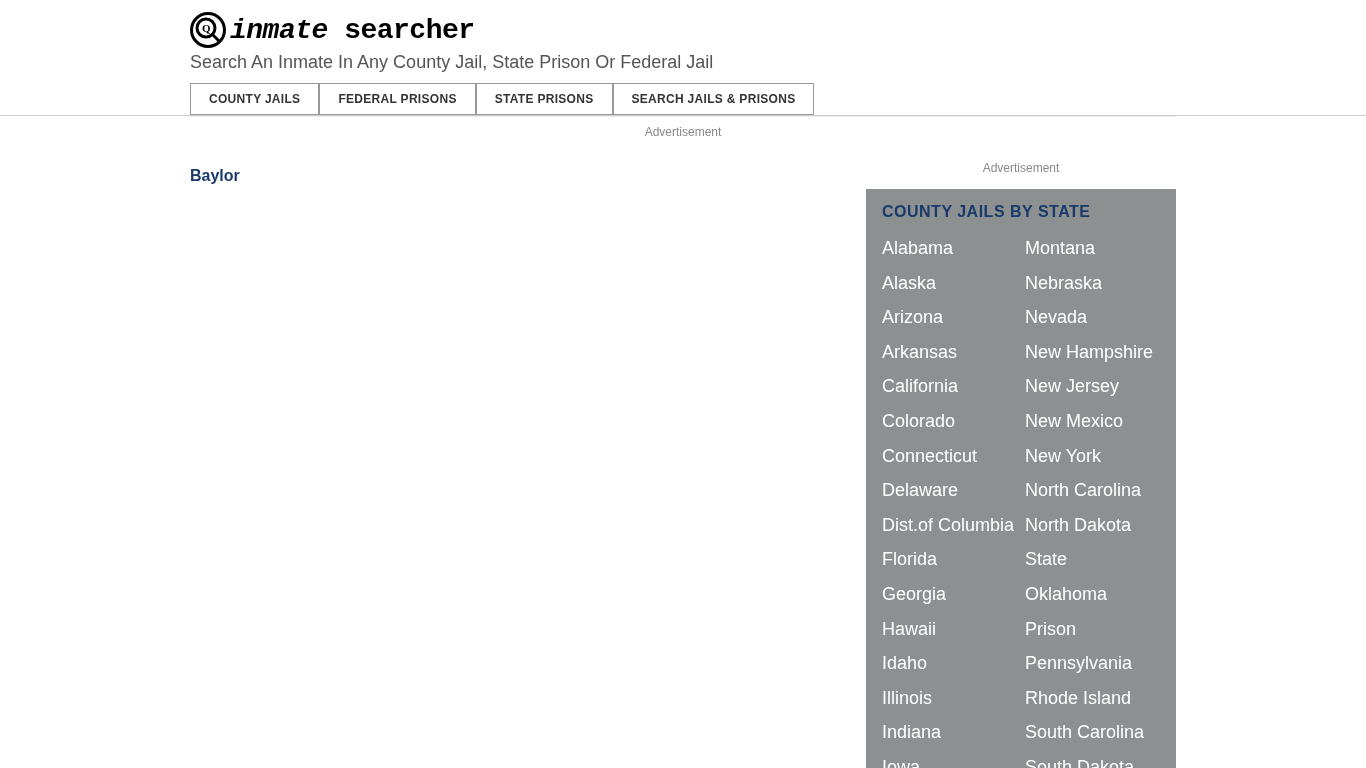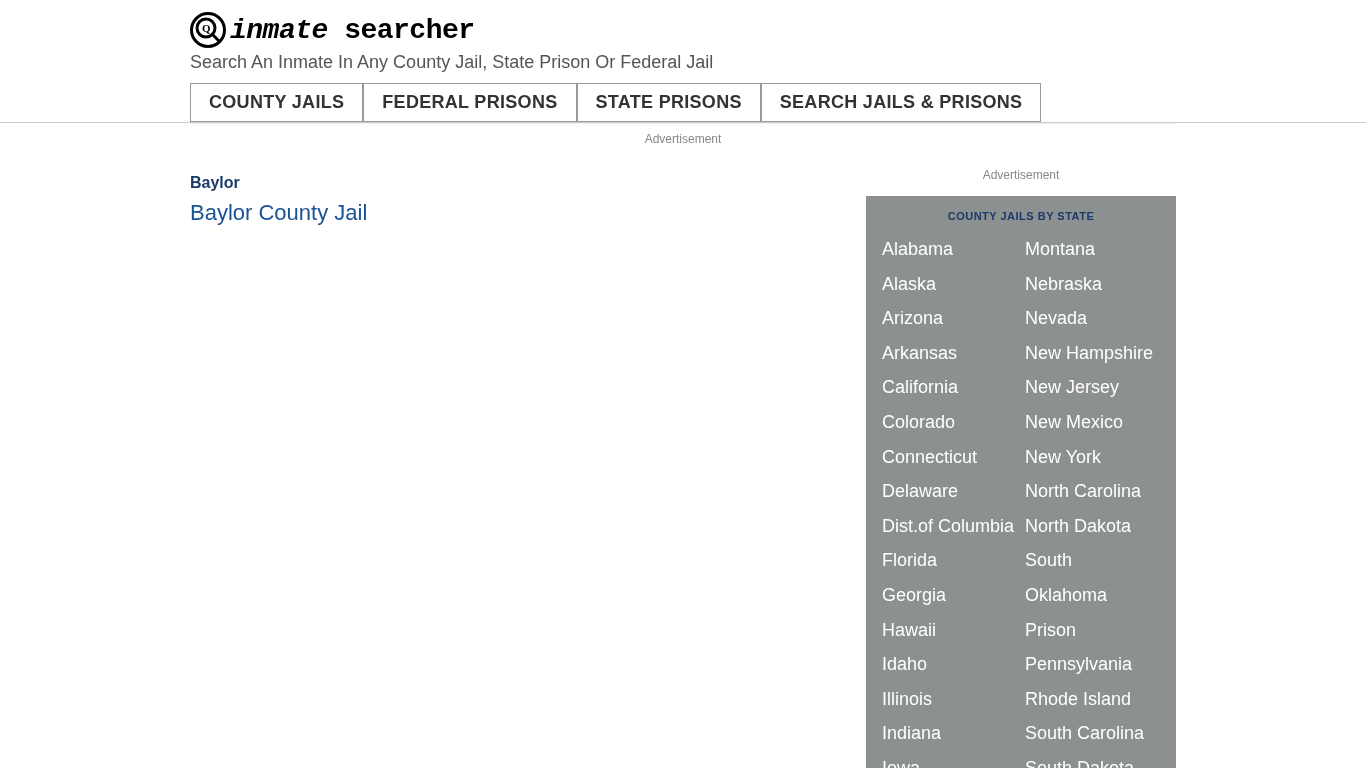--- a/index.html
+++ b/index.html
@@ -49,21 +49,21 @@
       margin-bottom: 10px;
     }
     #nav {
       display: flex;
       gap: 0;
       margin-top: 8px;
     }
     .nav-btn {
       border: 1px solid #999;
       padding: 8px 18px;
-      font-size: 18px;
+      font-size: 12px;
       font-weight: bold;
       color: #333;
       background: #fff;
       cursor: pointer;
       letter-spacing: 0.3px;
       text-transform: uppercase;
     }
     #divider {
       border: none;
       border-top: 1px solid #ccc;
@@ -101,27 +101,26 @@
       color: #888;
       margin-bottom: 10px;
       padding: 4px 0;
     }
     #state-box {
       background: #8c9090;
       padding: 14px 16px 10px 16px;
       margin-top: 6px;
     }
     #state-box-title {
-      font-size: 11px;
+      font-size: 16px;
       font-weight: bold;
       color: #1a3a6b;
       text-transform: uppercase;
       letter-spacing: 0.5px;
       margin-bottom: 12px;
-      text-align: center;
     }
     #state-grid {
       display: grid;
       grid-template-columns: 1fr 1fr;
       row-gap: 4px;
       column-gap: 8px;
     }
     .state-link {
       font-size: 18px;
       color: #fff;
@@ -166,21 +165,20 @@
     </nav>
 </div>
 
 <hr id="divider">
 
 <div id="full-ad-row">Advertisement</div>
 
 <div id="content-wrapper">
   <div id="main-content">
     <div id="county-heading">Baylor</div>
-    <a id="jail-link" href="#">Baylor County Jail</a>
   </div>
   <div id="sidebar">
     <div id="ad-sidebar">Advertisement</div>
     <div id="state-box">
       <div id="state-box-title">COUNTY JAILS BY STATE</div>
       <div id="state-grid">
 
       <a href="#" class="state-link">Alabama</a>
           <a href="#" class="state-link">Montana</a>
           <a href="#" class="state-link">Alaska</a>
@@ -193,21 +191,21 @@
           <a href="#" class="state-link">New Jersey</a>
           <a href="#" class="state-link">Colorado</a>
           <a href="#" class="state-link">New Mexico</a>
           <a href="#" class="state-link">Connecticut</a>
           <a href="#" class="state-link">New York</a>
           <a href="#" class="state-link">Delaware</a>
           <a href="#" class="state-link">North Carolina</a>
           <a href="#" class="state-link">Dist.of Columbia</a>
           <a href="#" class="state-link">North Dakota</a>
           <a href="#" class="state-link">Florida</a>
-          <a href="#" class="state-link">South</a>
+          <a href="#" class="state-link">State</a>
           <a href="#" class="state-link">Georgia</a>
           <a href="#" class="state-link">Oklahoma</a>
           <a href="#" class="state-link">Hawaii</a>
           <a href="#" class="state-link">Prison</a>
           <a href="#" class="state-link">Idaho</a>
           <a href="#" class="state-link">Pennsylvania</a>
           <a href="#" class="state-link">Illinois</a>
           <a href="#" class="state-link">Rhode Island</a>
           <a href="#" class="state-link">Indiana</a>
           <a href="#" class="state-link">South Carolina</a>

